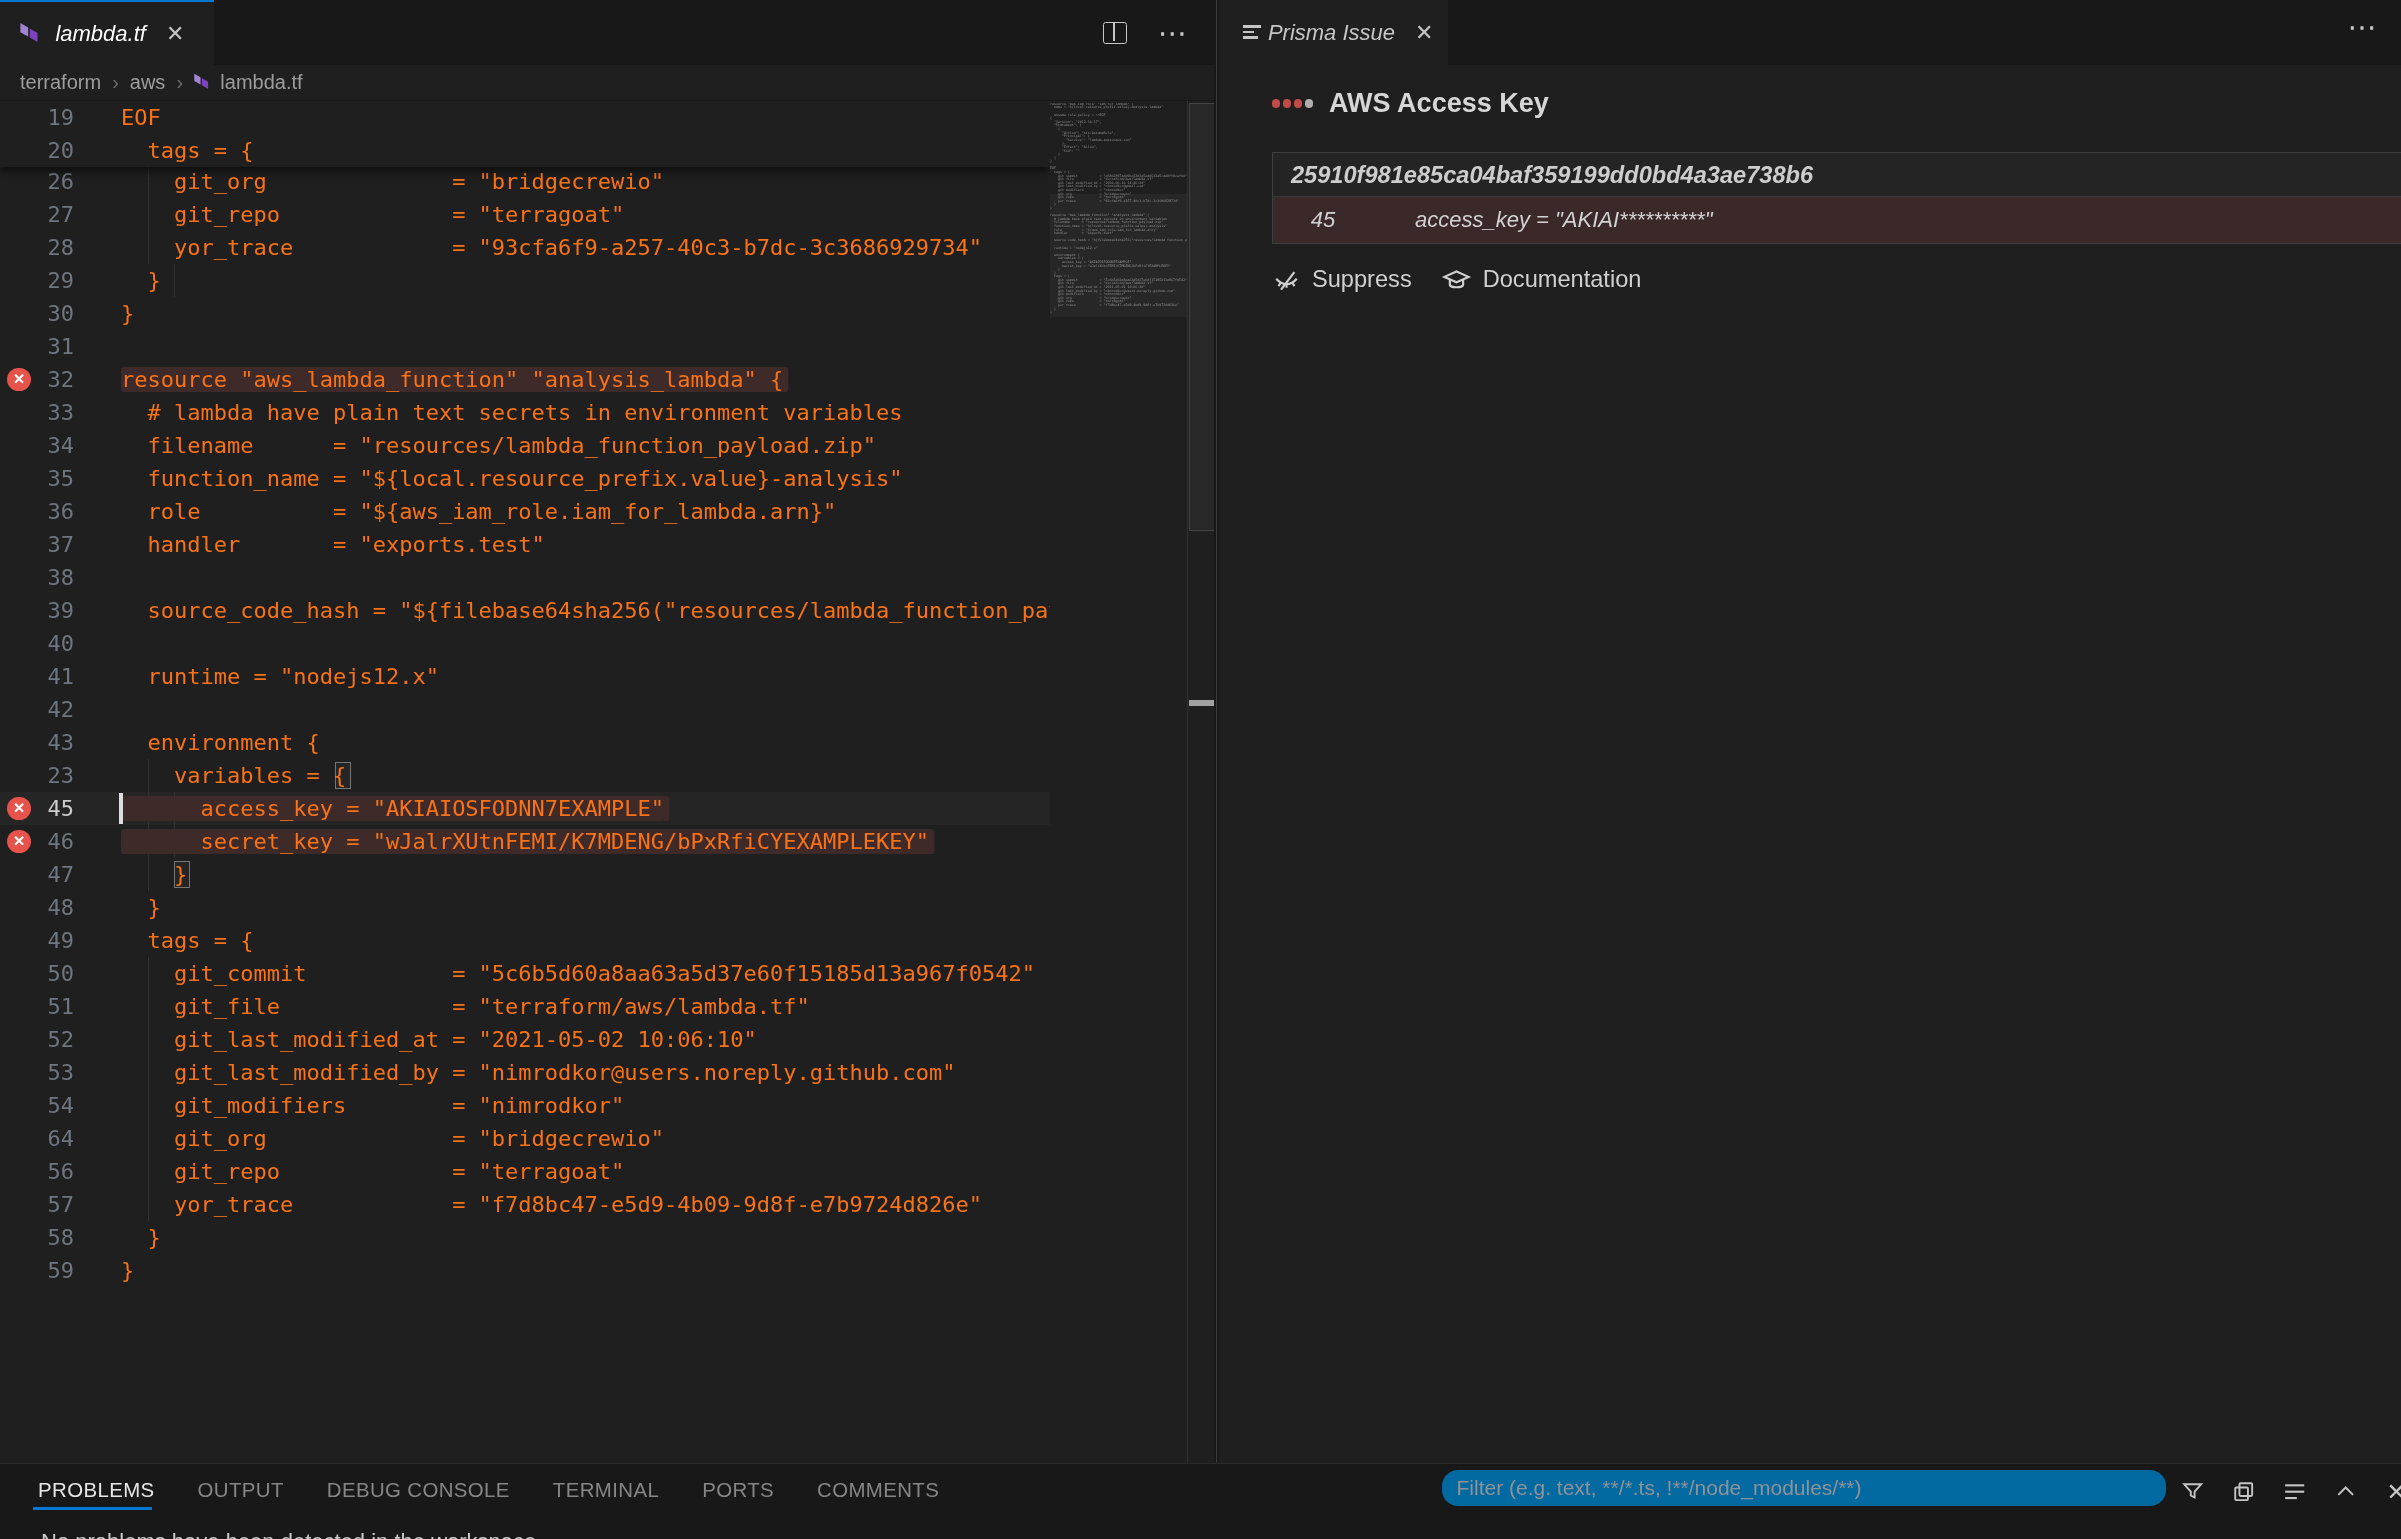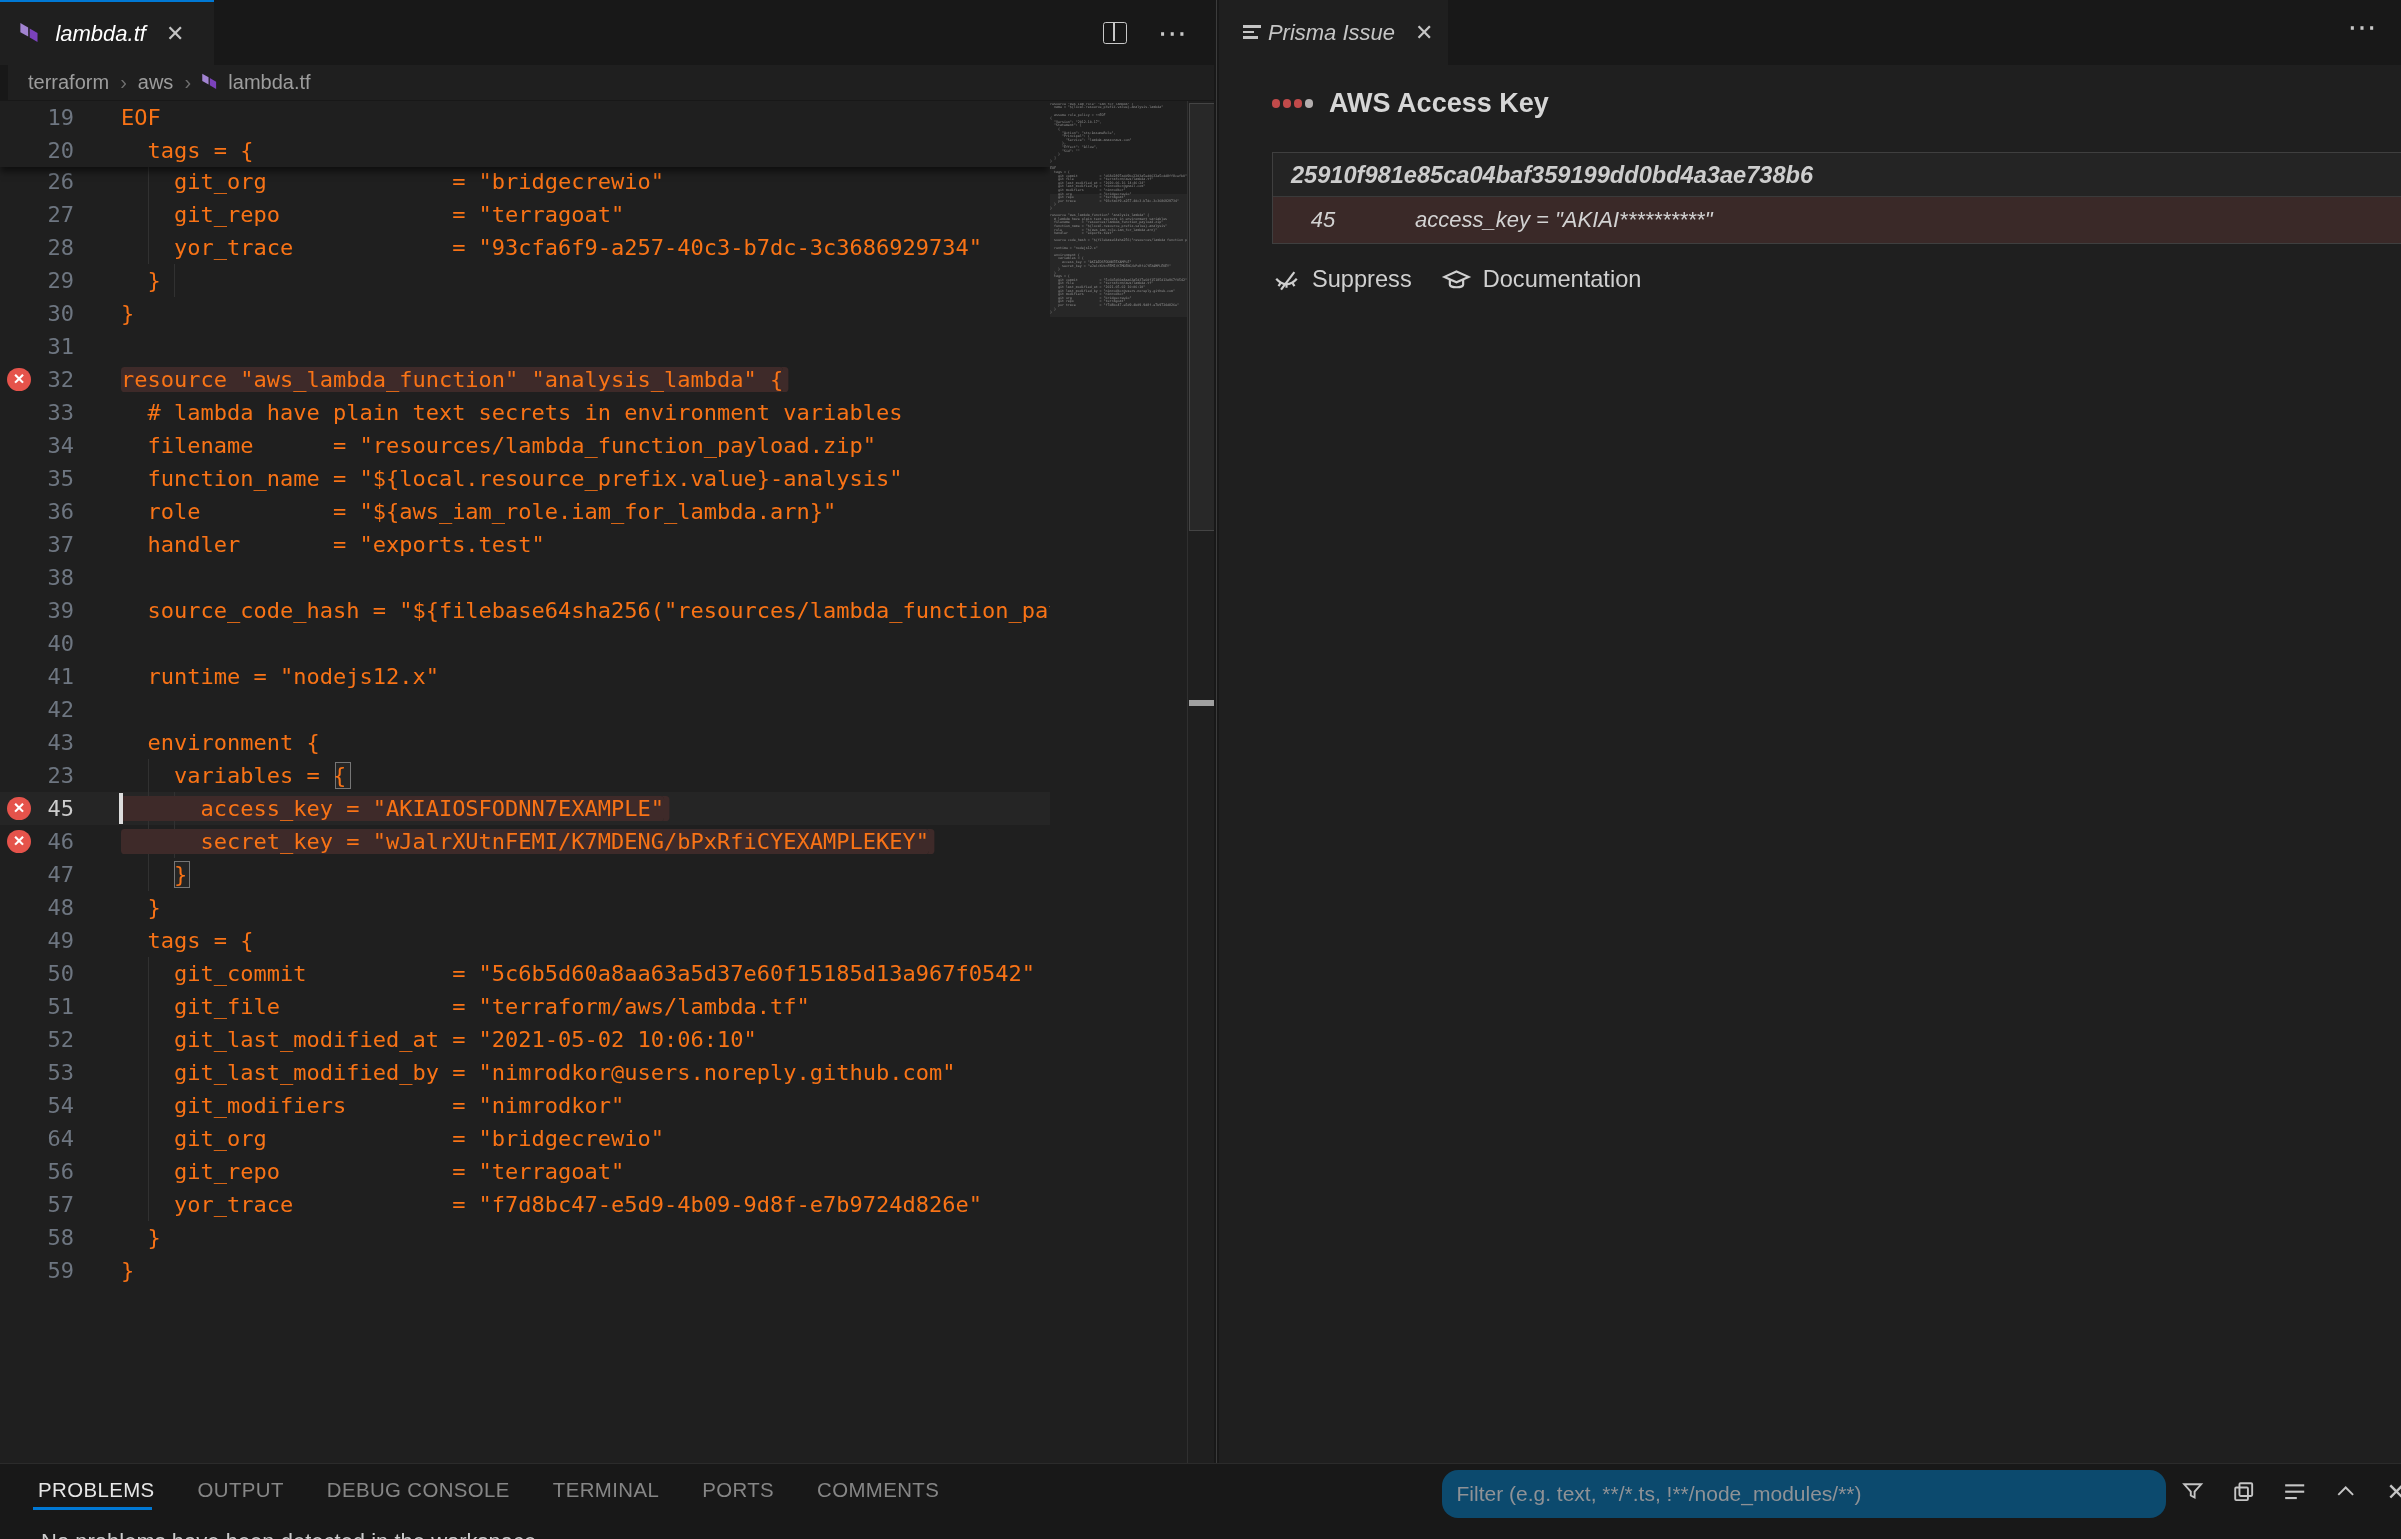--- a/index.html
+++ b/index.html
@@ -15,21 +15,21 @@
     position:absolute; left:0; top:0; width:214px; height:65px; background:#1f1f1f;
     border-top:2.7px solid #0078d4; display:flex; align-items:center; padding:0 16.3px 0 20px;
   }
   .tab-title { font-size:22px; font-style:italic; color:#ffffff; margin-left:11.8px; white-space:nowrap; }
   .tab-close { margin-left:20px; color:#c5c5c5; font-size:22px; line-height:22px; cursor:pointer; }
   .editor-actions { position:absolute; top:0; right:25.4px; height:65px; display:flex; align-items:center; gap:31px; }
   .split-icon { width:23.6px; height:22px; border:1.8px solid #c8c8c8; border-radius:2.7px; position:relative; }
   .split-icon::after { content:""; position:absolute; left:9px; top:0; width:1.8px; height:18px; background:#c8c8c8; }
   .dots-icon { color:#c8c8c8; font-size:29px; letter-spacing:1.8px; line-height:18px; }
   .breadcrumb {
-    position:absolute; left:8px; top:65px; width:1214px; height:35px; background:#1f1f1f;
+    position:absolute; left:0; top:65px; width:1214px; height:35px; background:#1f1f1f;
     display:flex; align-items:center; padding-left:20px; gap:11px; font-size:20px; color:#9d9d9d;
   }
   .crumb-sep { color:#6f6f6f; font-size:20px; }
   .crumb-item { display:flex; align-items:center; gap:7.3px; }
   .editor { position:absolute; left:0; top:101px; width:1214px; height:1362px; background:#1f1f1f; }
   .code-view { position:absolute; left:0; top:0; width:1050px; height:100%; overflow:hidden; }
   .lines { position:absolute; left:0; top:64px; width:1050px; }
   .code-row { position:relative; height:33px; width:1050px; }
   .code-row.current { background:rgba(231,231,231,0.035); }
   .lnum {
@@ -96,21 +96,21 @@
   .action-btn { display:flex; align-items:flex-start; gap:11px; font-size:23.6px; color:#d0d0d0; cursor:pointer; }
   .action-btn svg { stroke:#d0d0d0; }
   
   .bottom-panel { position:absolute; left:0; top:1463px; width:2401px; height:76px; background:#181818; border-top:0.9px solid #2b2b2b; }
   .ptabs { position:absolute; left:38px; top:14.5px; display:flex; gap:43px; font-size:20.4px; letter-spacing:0.4px; color:#868686; }
   .ptab { white-space:nowrap; cursor:pointer; }
   .ptab.active { color:#e7e7e7; }
   .ptab-underline { position:absolute; left:33px; top:43px; width:119px; height:2.7px; background:#0078d4; }
   .no-problems { position:absolute; left:41px; top:65px; font-size:22px; color:#cccccc; }
   .filter-box {
-    position:absolute; left:1442px; top:6.4px; width:724px; height:48px; background:#0c4a6e;
+    position:absolute; left:1442px; top:6.4px; width:724px; height:36px; background:#0369a1;
     border-radius:16px; display:flex; align-items:center; padding:0 12.7px 0 14.5px;
   }
   .filter-box input {
     flex:1; background:transparent; border:none; outline:none; color:#cccccc;
     font-size:21px; font-family:"Liberation Sans",sans-serif;
   }
   .filter-box input::placeholder { color:#8f9296; }
   .panel-icons { position:absolute; top:11px; display:flex; gap:18px; left:2176px; }
   .picon { width:33px; height:33px; display:flex; align-items:center; justify-content:center; cursor:pointer; }
   .picon svg { stroke:#c5c5c5; }

